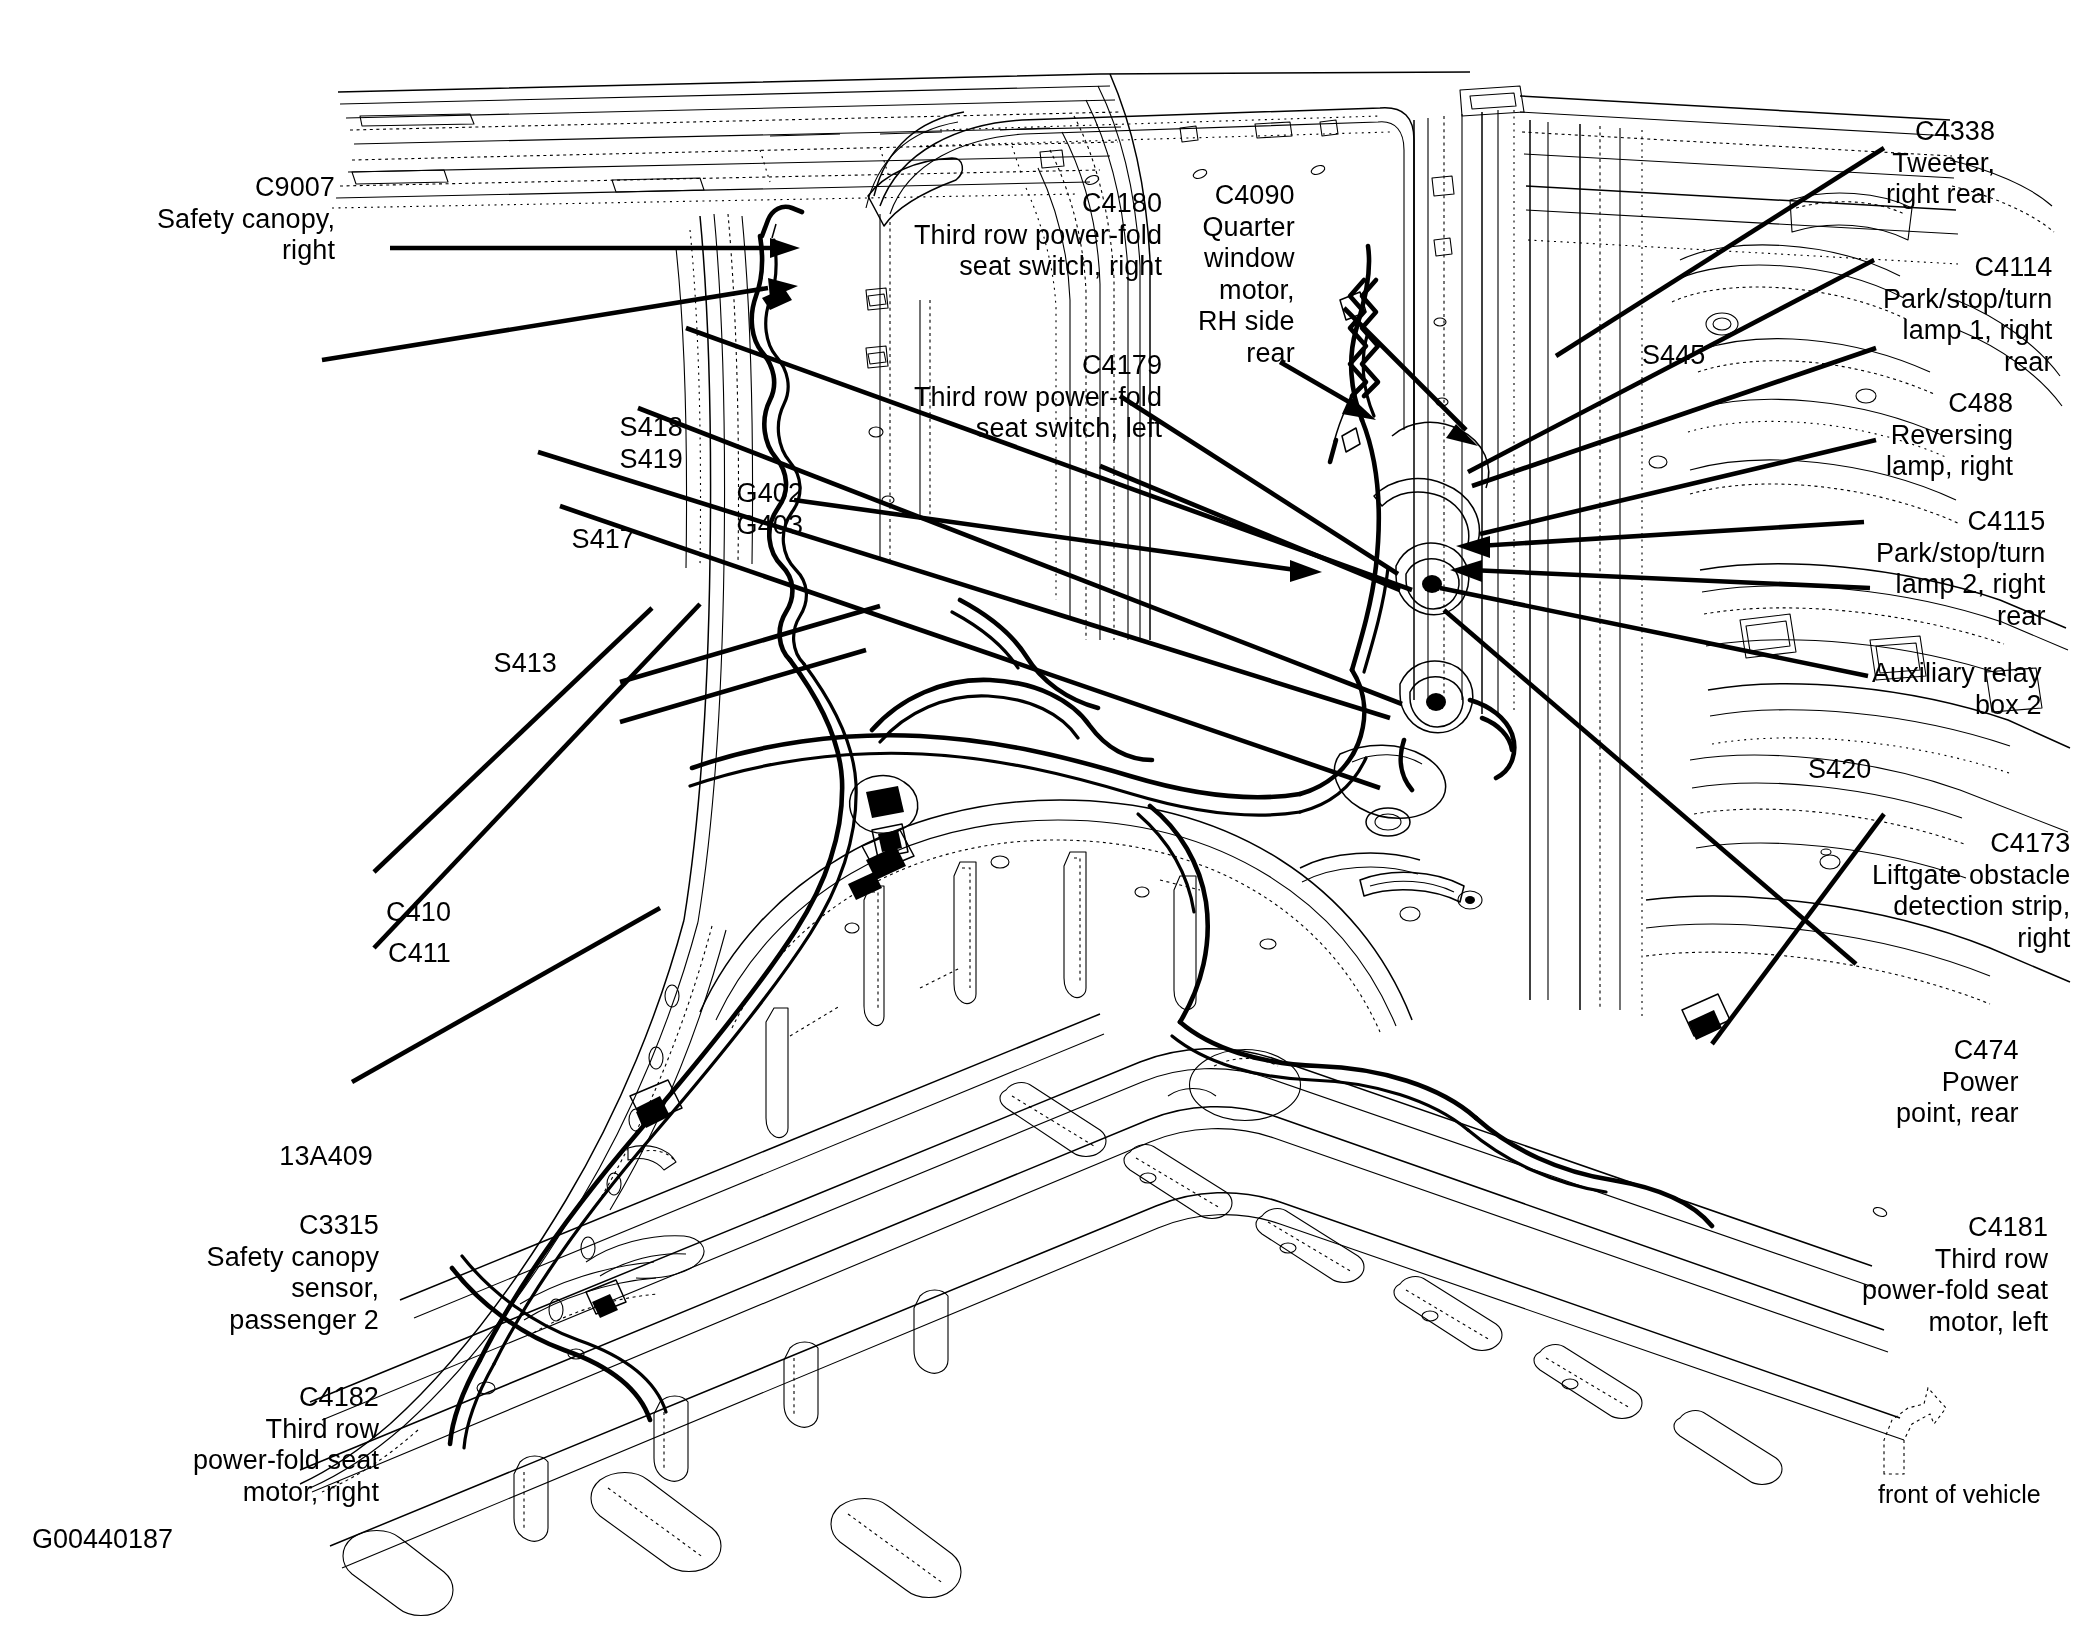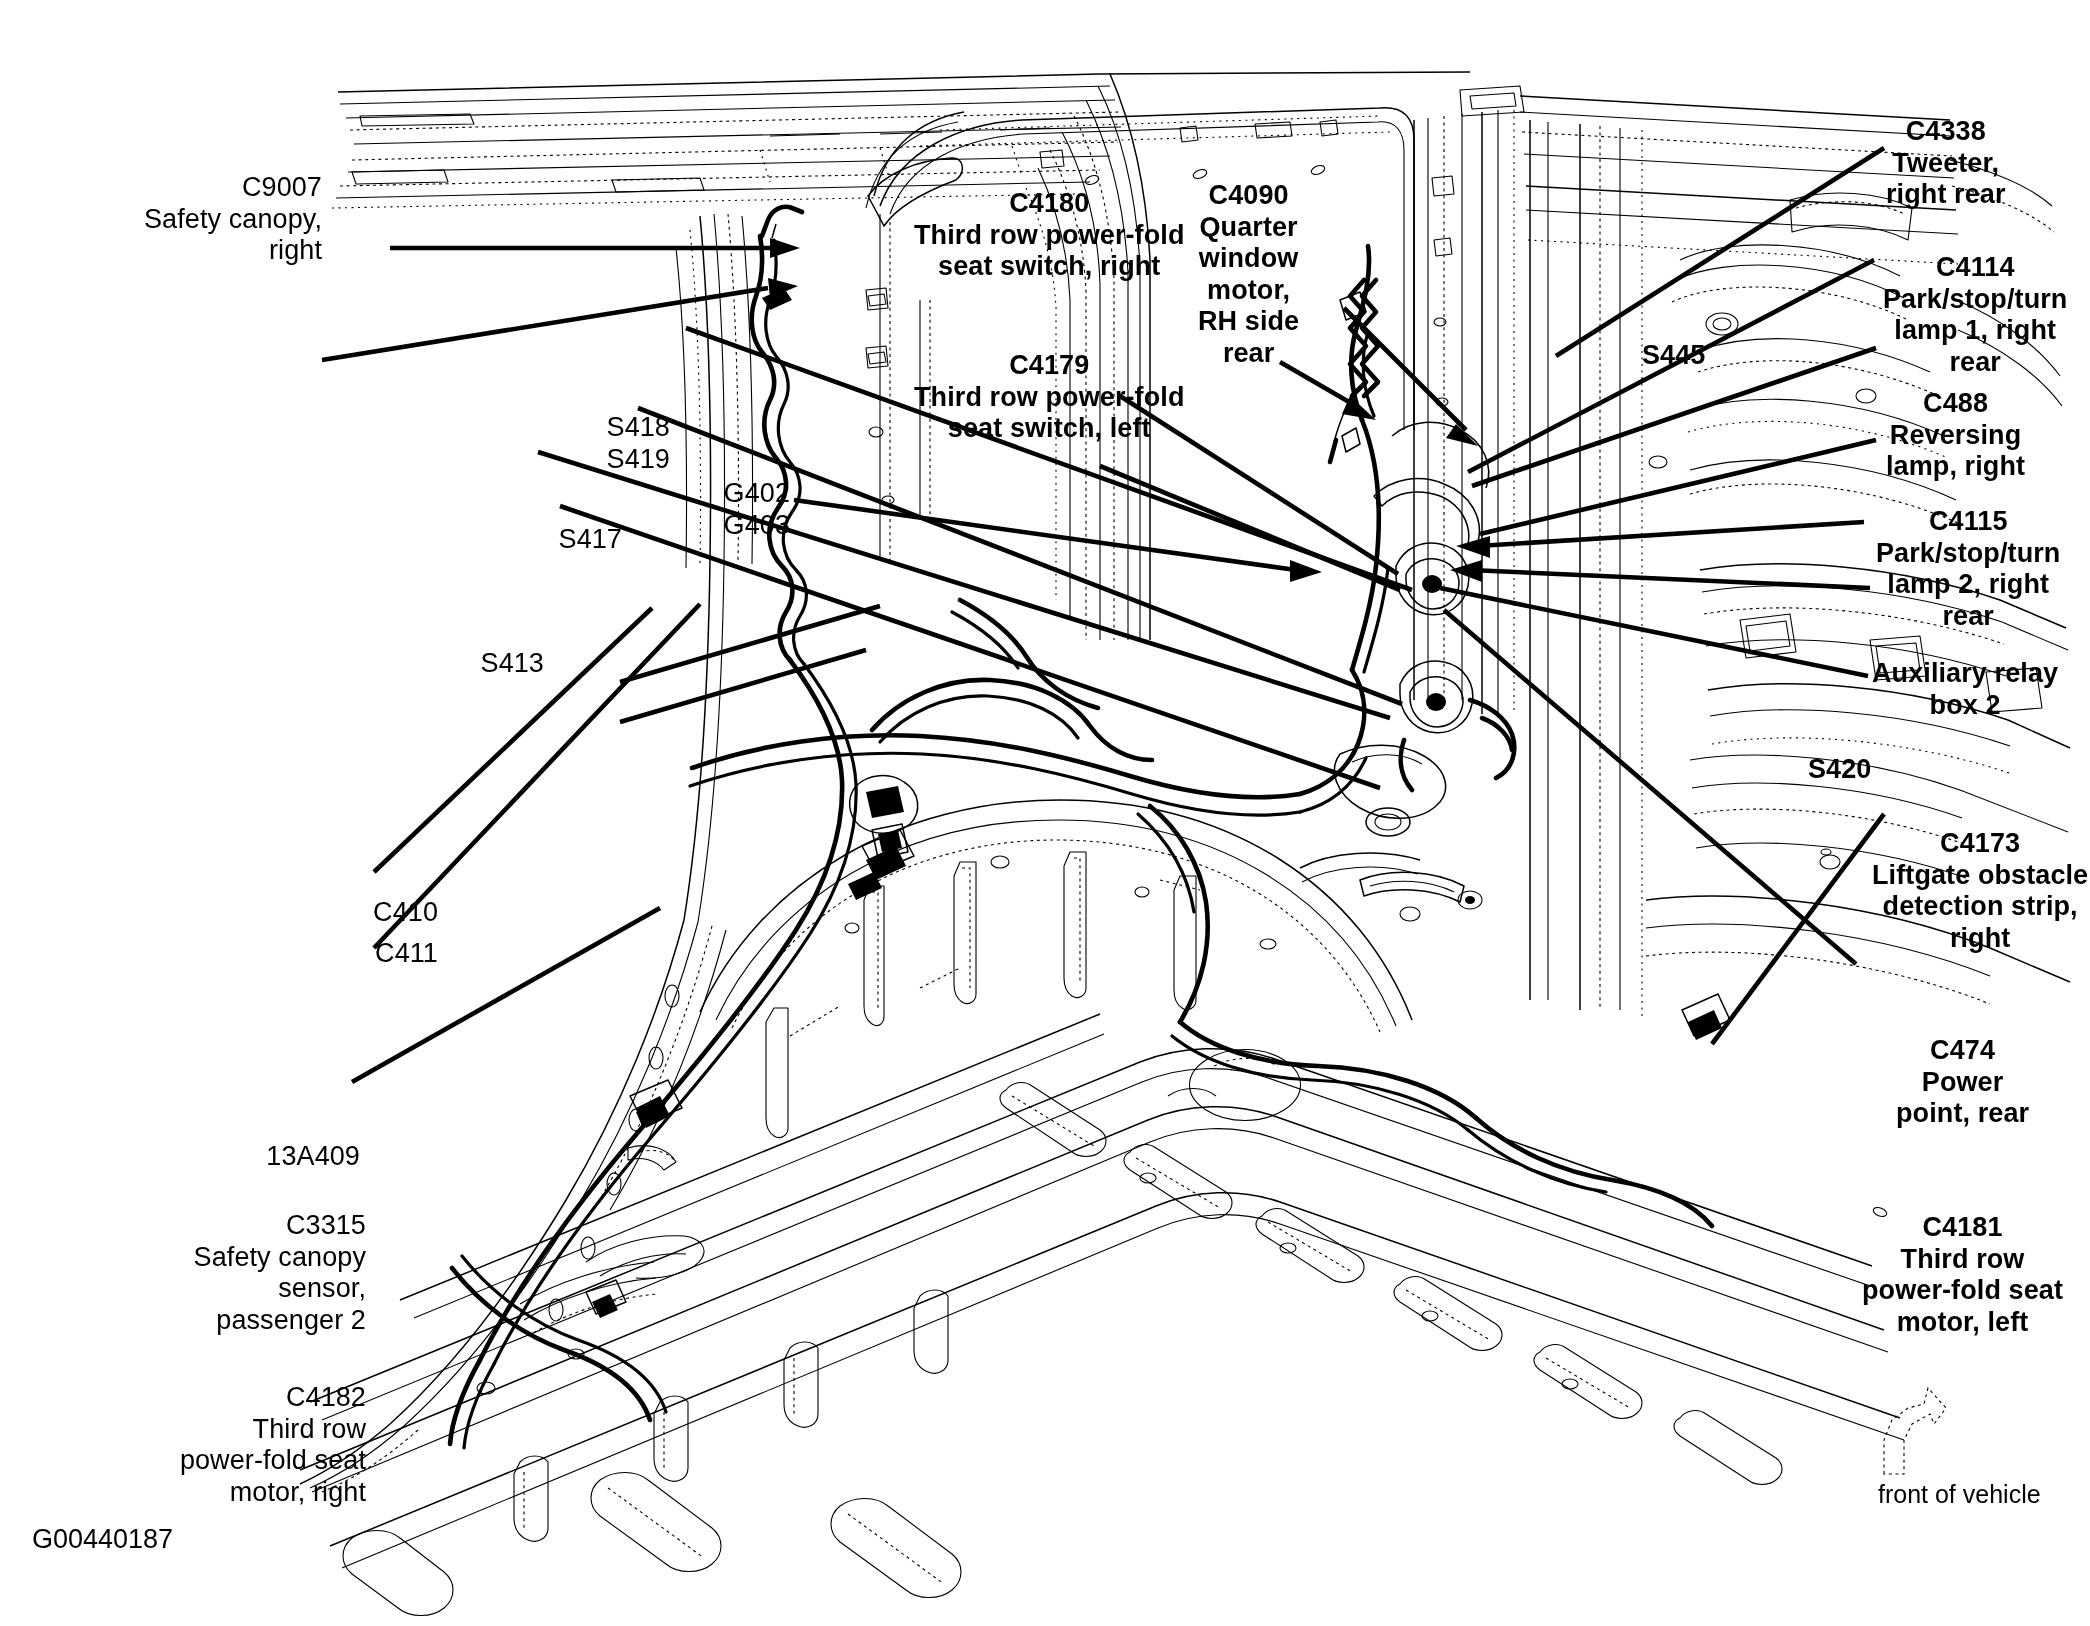--- a/index.html
+++ b/index.html
@@ -1,21 +1,21 @@
 <!DOCTYPE html>
 <html><head>
 <meta charset="utf-8">
 <style>
   html,body{margin:0;padding:0;background:#ffffff;}
   body{width:2090px;height:1626px;position:relative;overflow:hidden;
        font-family:"Liberation Sans","DejaVu Sans",sans-serif;color:#000;}
   #stage{position:absolute;left:0;top:0;width:2090px;height:1626px;}
   .lbl{position:absolute;font-size:27px;line-height:31.5px;color:#000;white-space:pre;letter-spacing:0.1px;}
-  .lbl.r{text-align:right;}
-  .lbl.l{text-align:center;font-weight:bold;}
+  .lbl.r{text-align:right;margin-left:13px;}
+  .lbl.l{text-align:right;}
   #art{position:absolute;left:0;top:0;width:2090px;height:1626px;pointer-events:none;}
   .diagid{position:absolute;left:32px;top:1524px;font-size:27px;}
   .fov{position:absolute;left:1878px;top:1480px;font-size:25px;}
 </style>
 </head>
 <body>
 
 <div id="stage">
 
   <svg id="art" viewBox="0 0 2090 1626">

